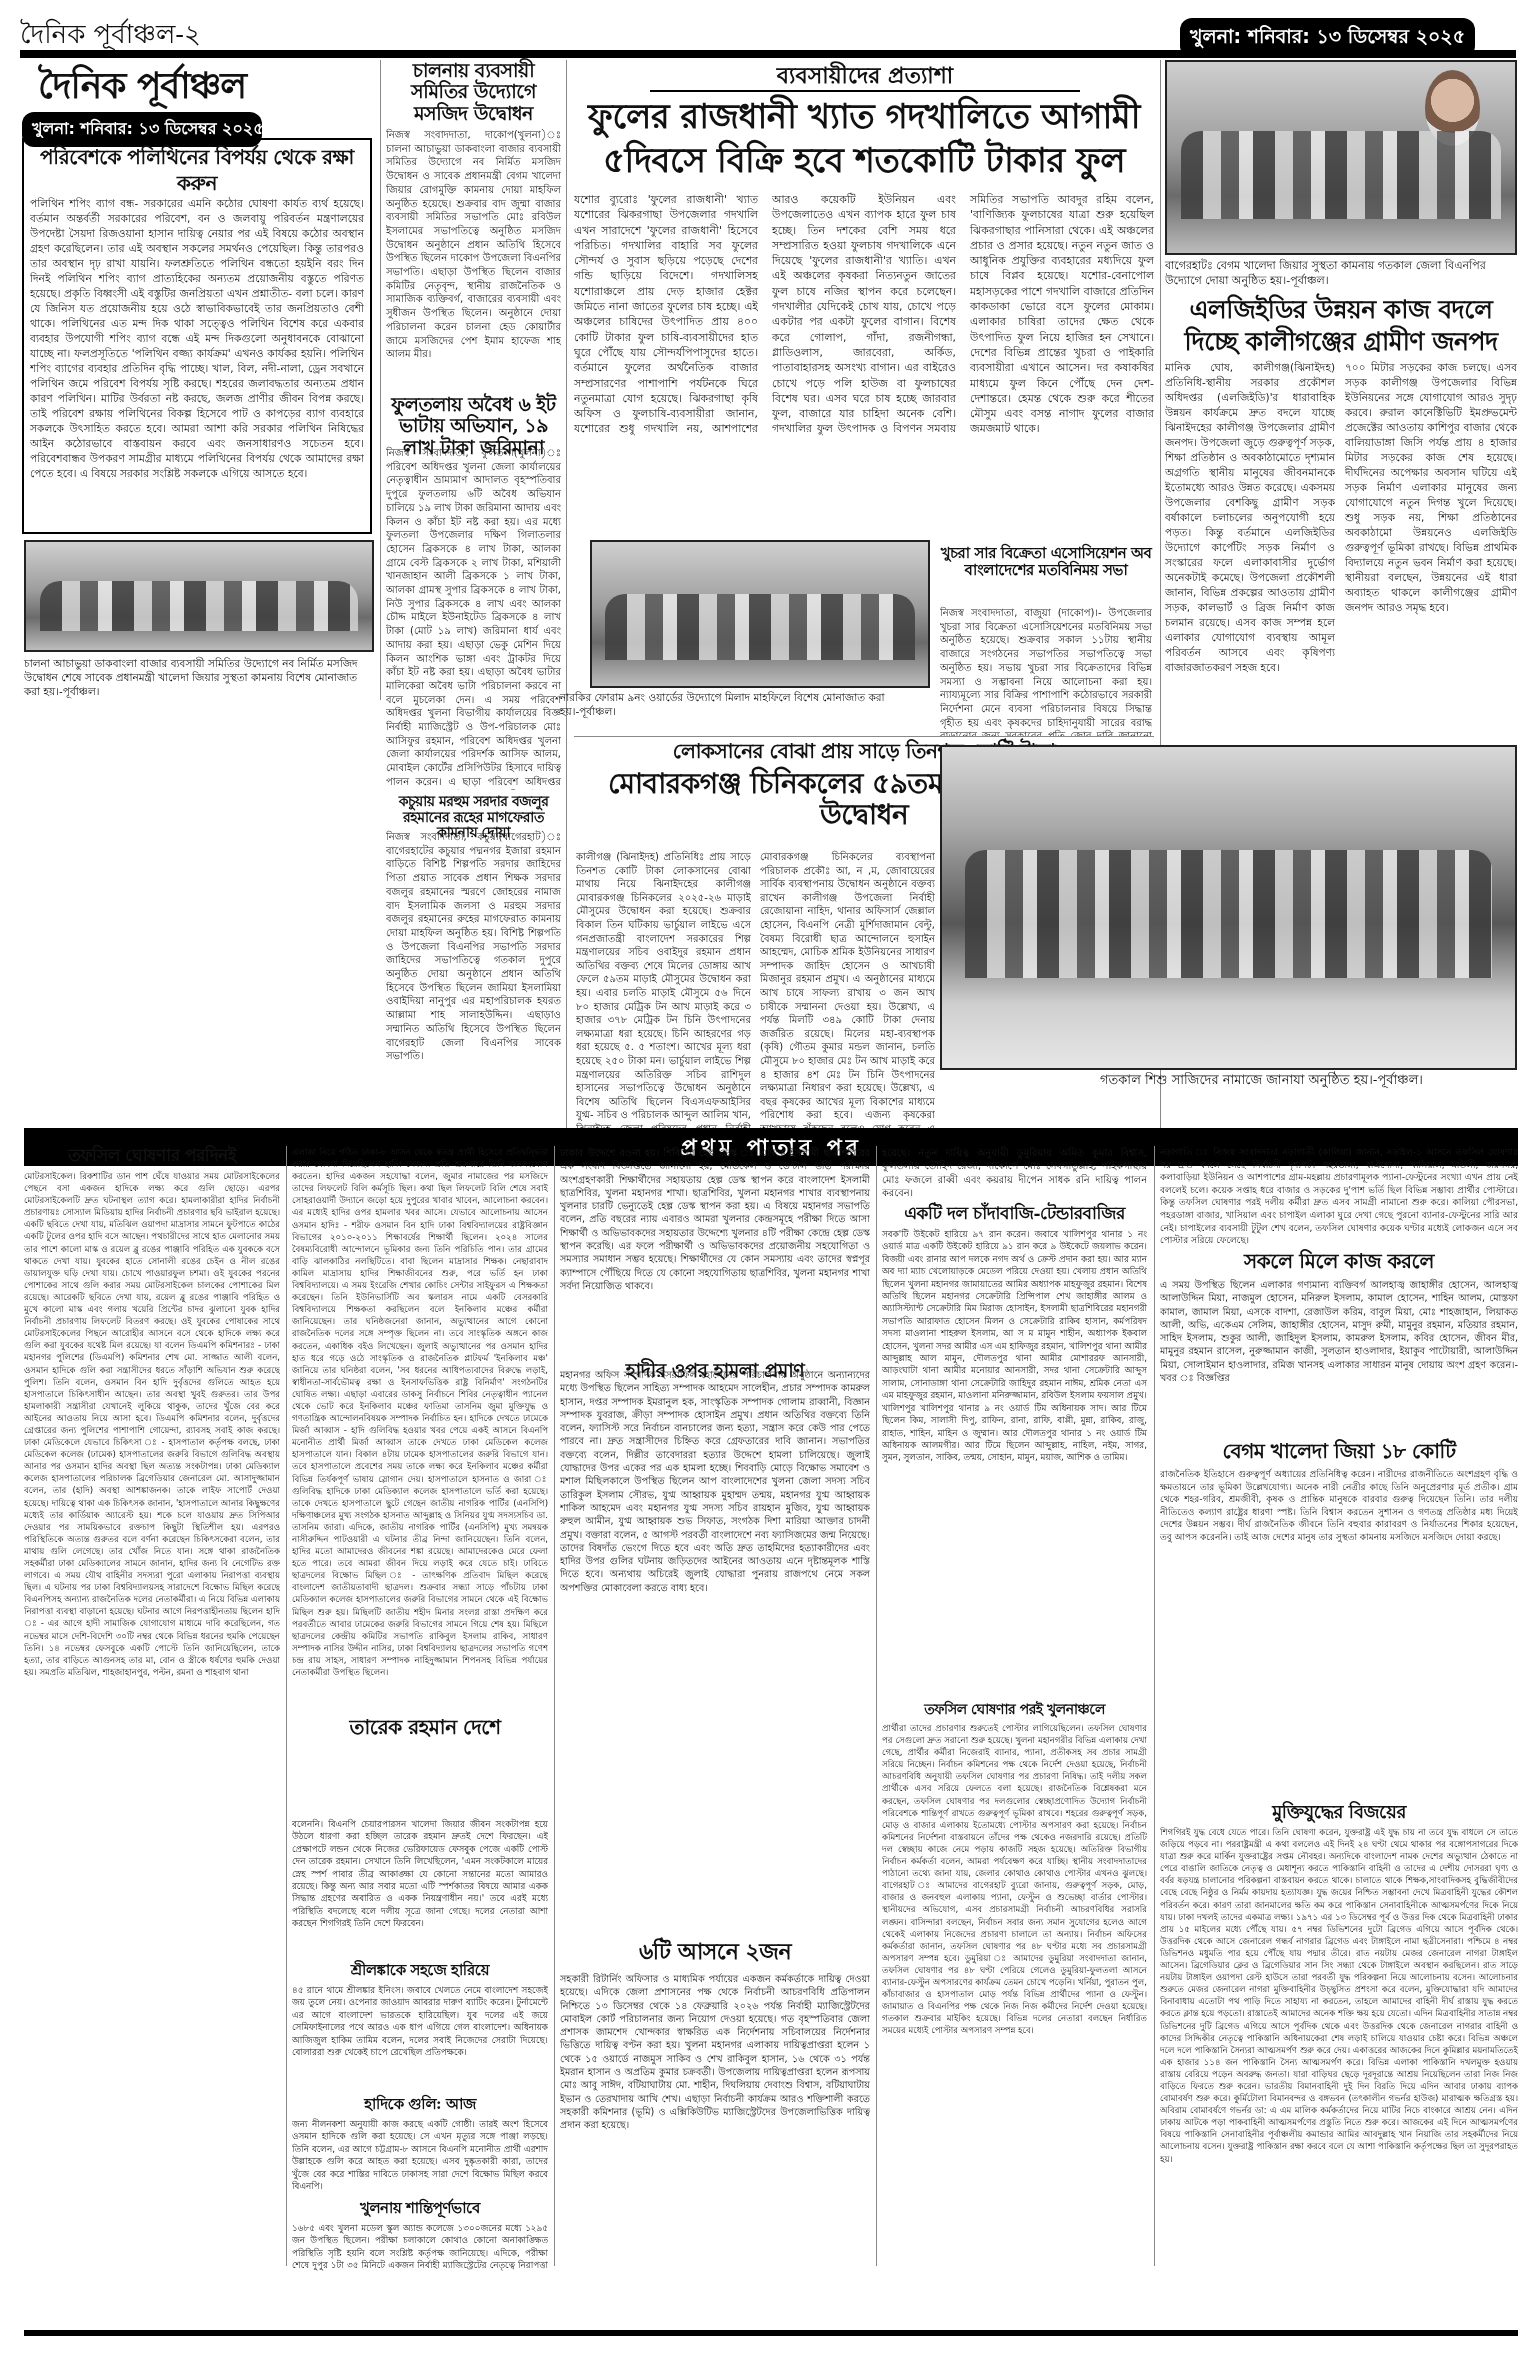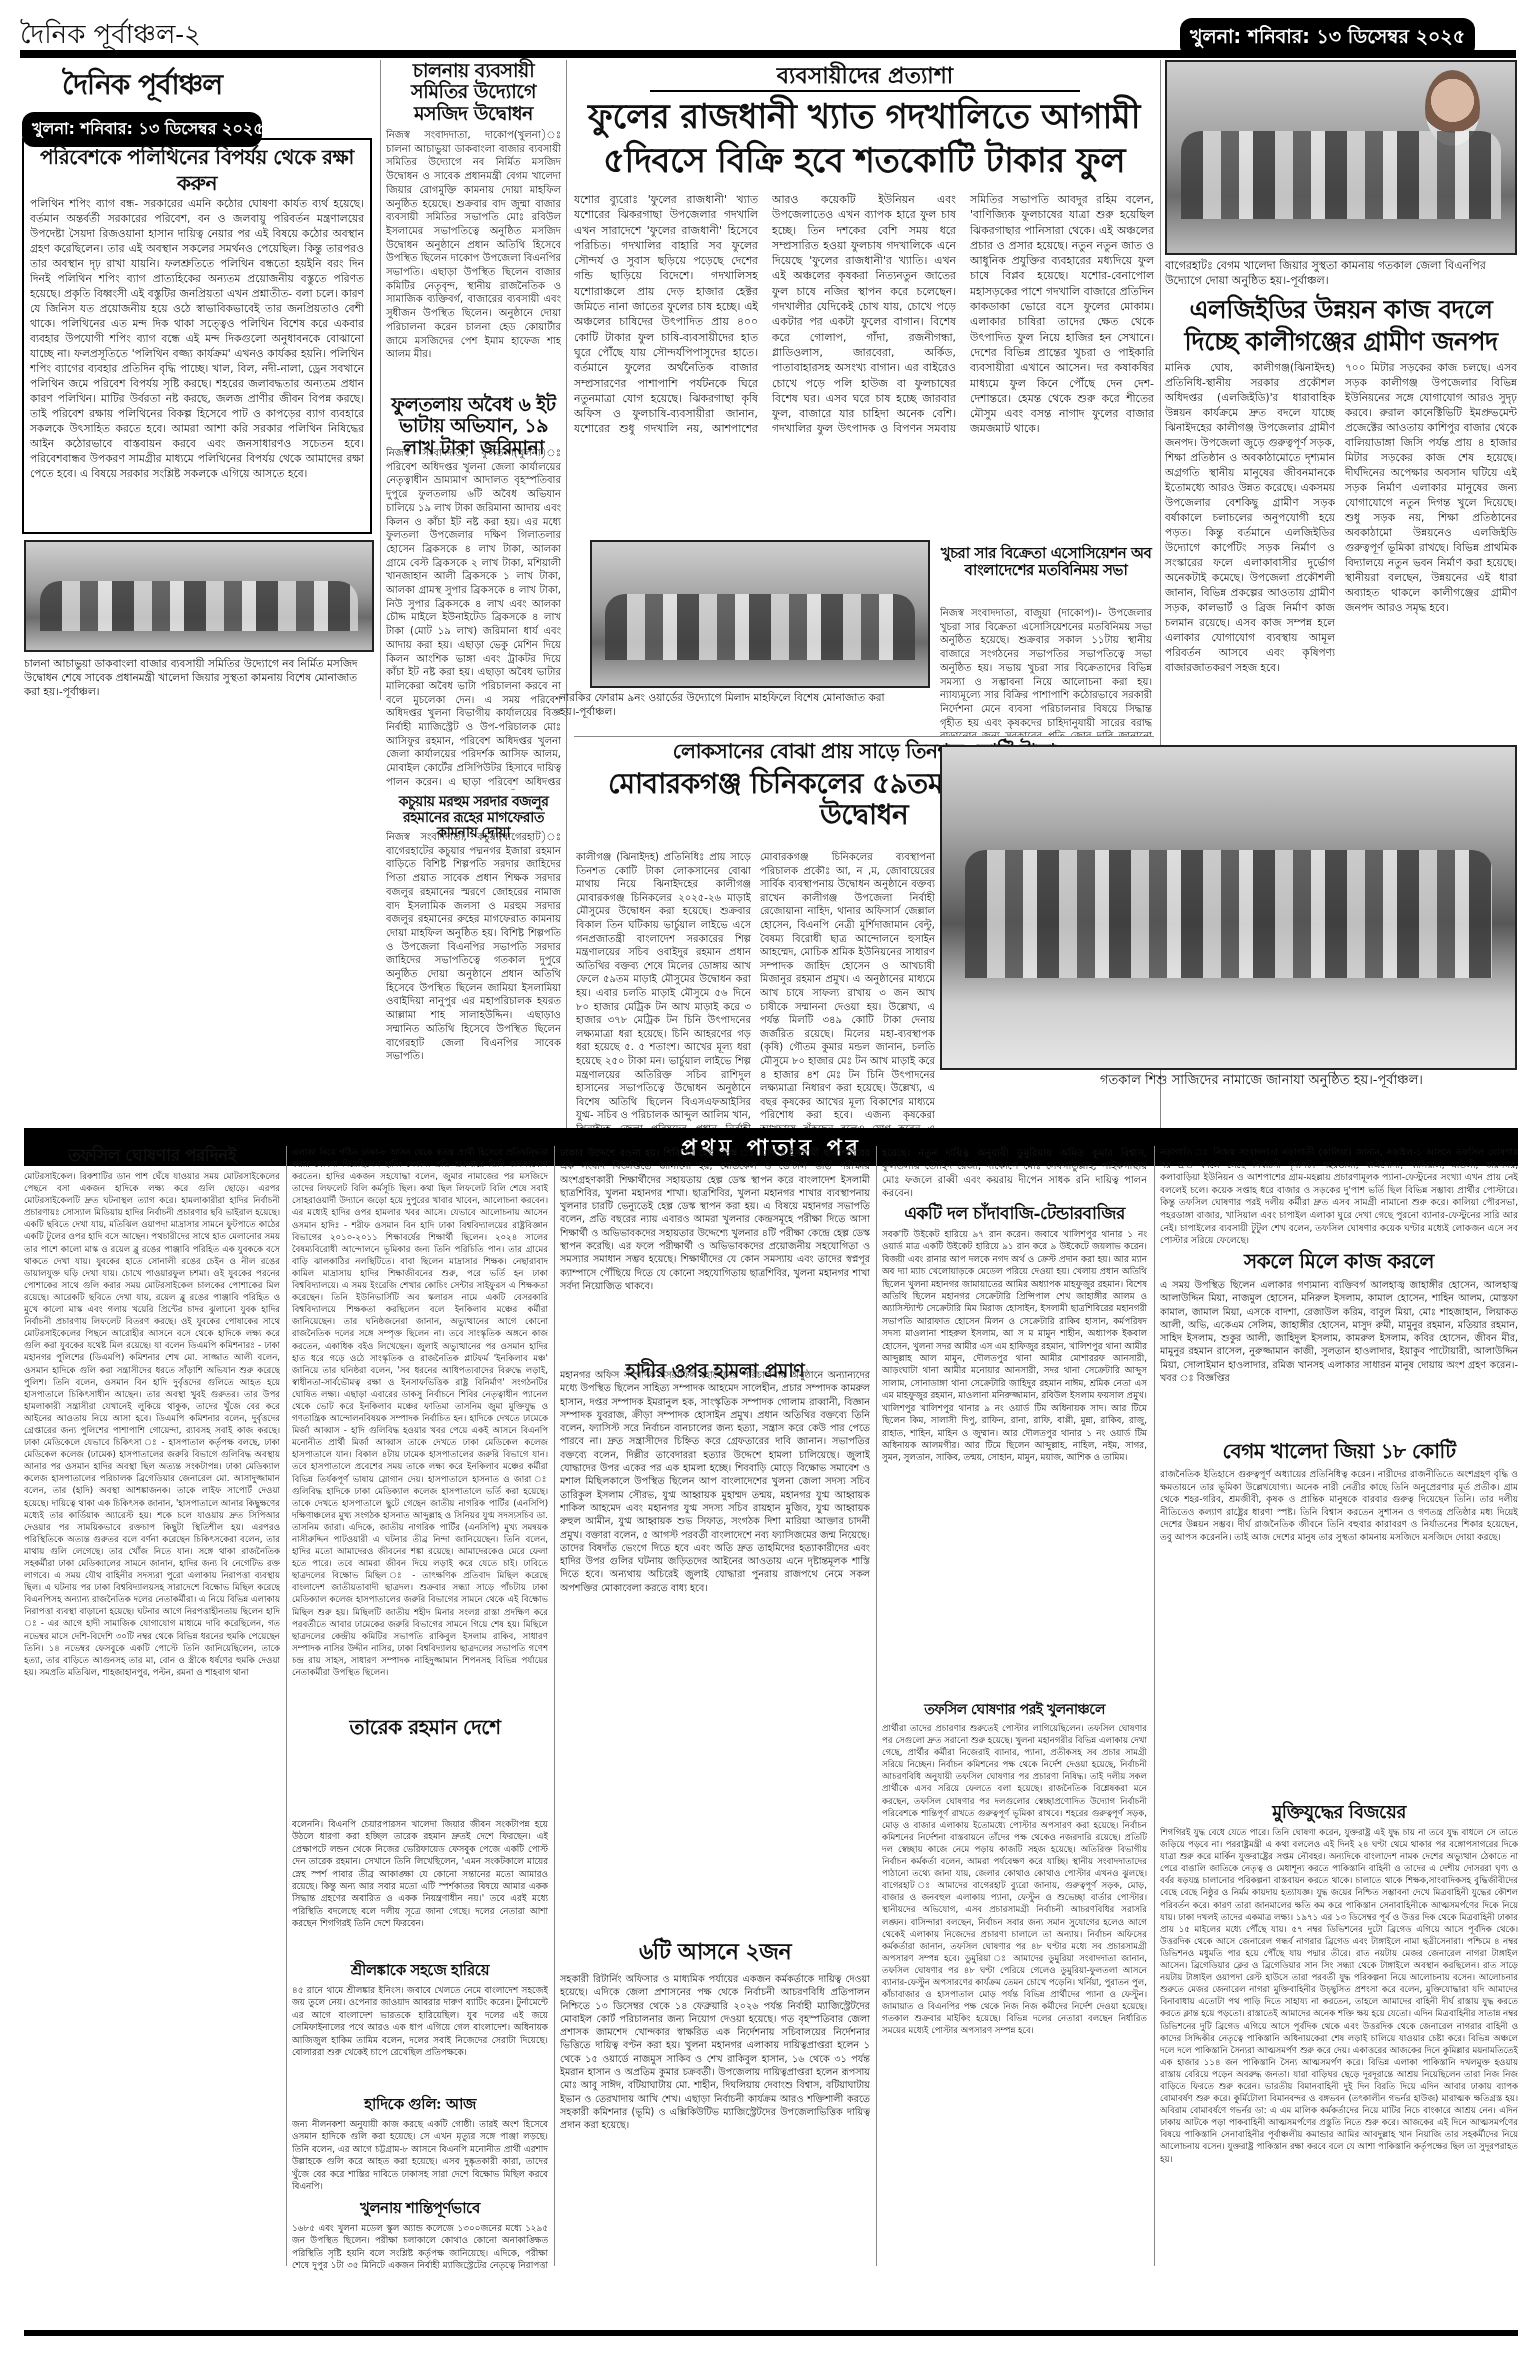--- a/index.html
+++ b/index.html
@@ -5,21 +5,21 @@
   * { box-sizing: border-box; margin: 0; padding: 0; }
   html, body { width: 1536px; height: 2364px; background: #ffffff; overflow: hidden; }
   body { font-family: "DejaVu Sans", sans-serif; color: #111; position: relative; }
   .abs { position: absolute; }
   .serif { font-family: "DejaVu Serif", serif; }
   .sans { font-family: "DejaVu Sans", sans-serif; }
 
   .page-label { left: 20px; top: 14px; font-size: 26px; font-weight: 400; }
   .date-badge { background: #000; color: #fff; font-size: 19px; font-weight: 700; padding: 4px 10px; white-space: nowrap; border-radius: 12px; }
   .rule-thick { background: #000; height: 8px; }
-  .masthead { left: 22px; top: 60px; width: 240px; height: 50px; font-size: 28px; font-weight: 900; letter-spacing: -1px; line-height: 50px; text-align: center; }
+  .masthead { left: 22px; top: 60px; width: 240px; height: 50px; font-size: 36px; font-weight: 900; letter-spacing: -1px; line-height: 50px; text-align: center; }
   .editorial-box { border: 2px solid #000; padding: 4px 6px; }
   .editorial-title { font-size: 28px; font-weight: 700; text-align: center; line-height: 34px; letter-spacing: -0.5px; }
 
   .head { font-weight: 700; text-align: center; line-height: 1.12; letter-spacing: -0.5px; }
   .kicker { font-weight: 700; text-align: center; border-bottom: 2px solid #000; }
 
   .body-text { font-size: 11px; line-height: 15.5px; text-align: justify; color: #1a1a1a; overflow: hidden; }
   .body-text.small { font-size: 10px; line-height: 13.7px; }
   .col { overflow: hidden; }
   .caption { font-size: 12px; line-height: 16px; }

